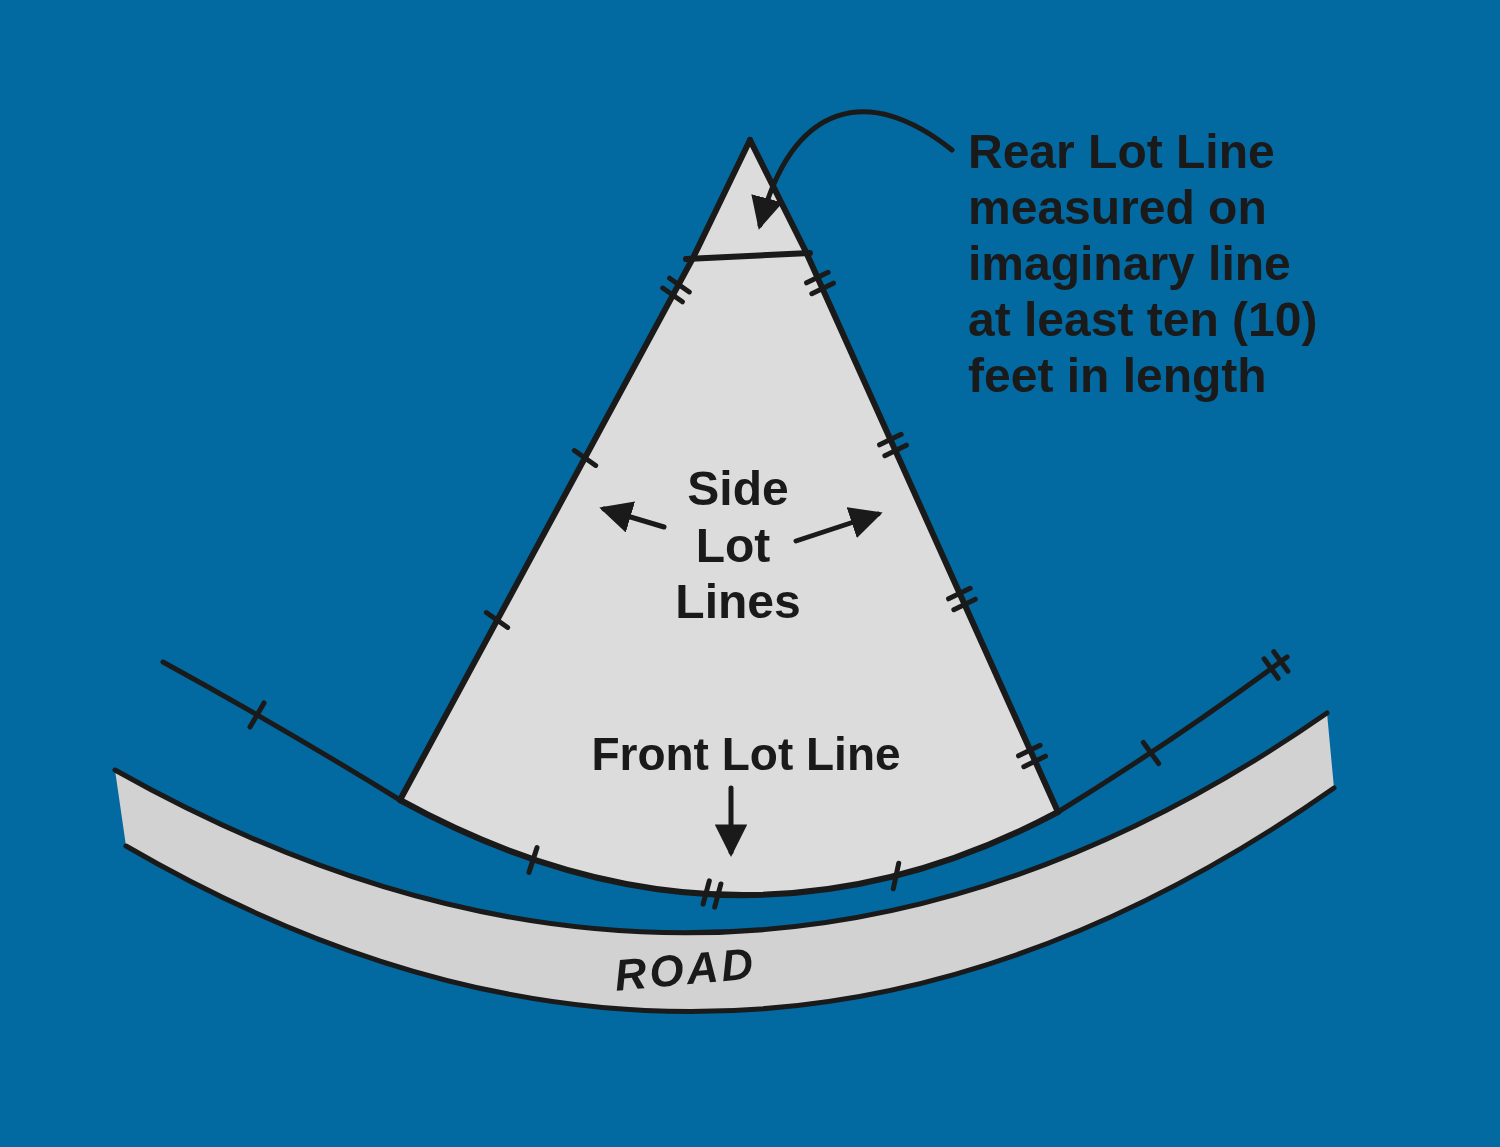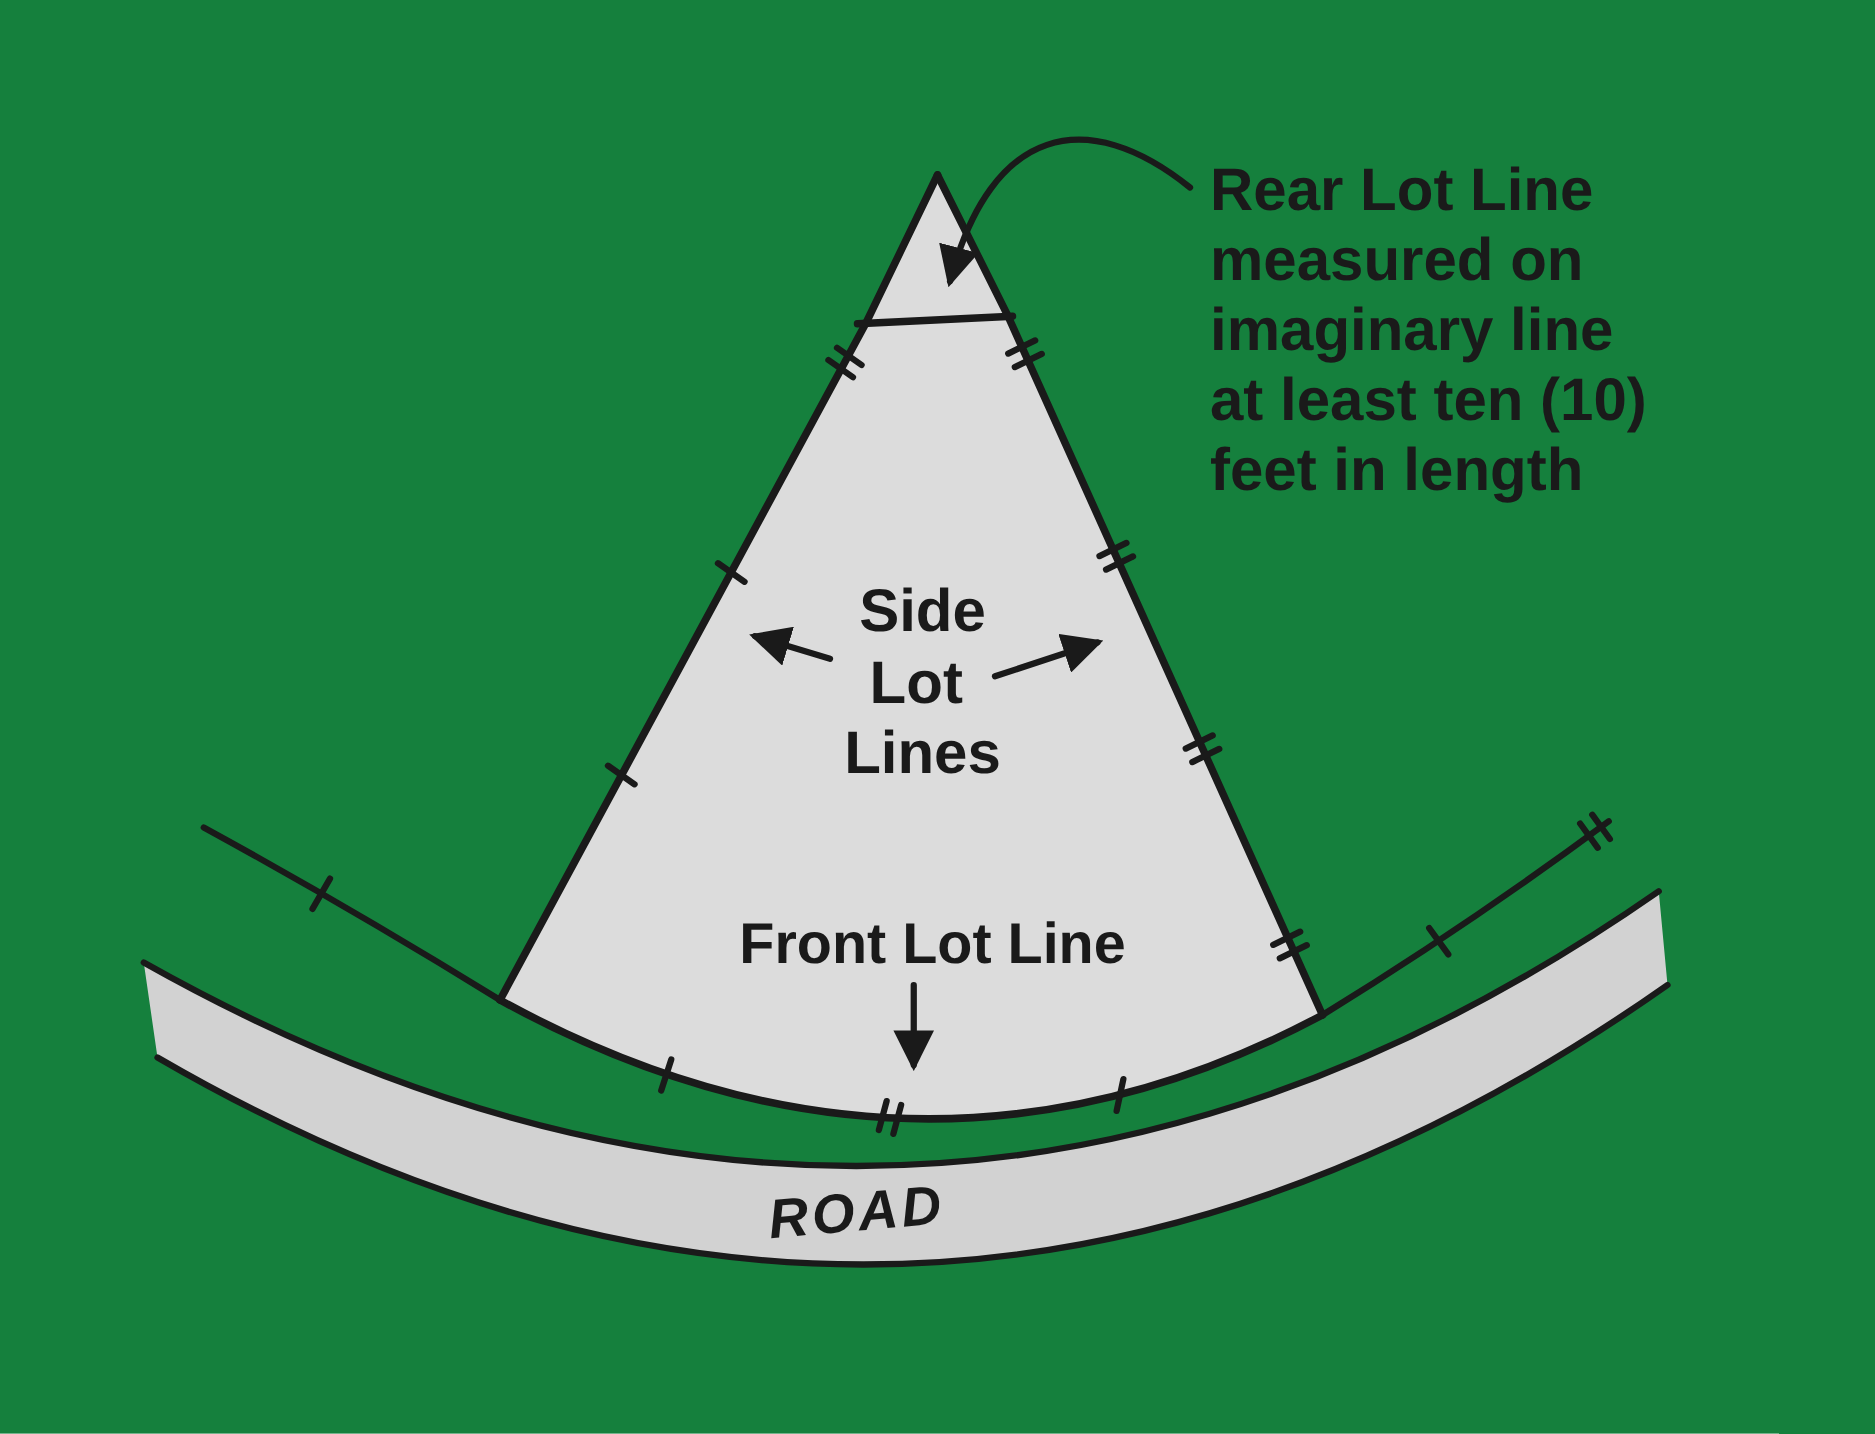--- a/index.html
+++ b/index.html
@@ -4,21 +4,21 @@
 <style>
   html, body {
     margin: 0;
     padding: 0;
     background: #ffffff;
   }
   #stage {
     position: relative;
     width: 1500px;
     height: 1147px;
-    background: #15803d;
+    background: #0369a1;
     overflow: hidden;
   }
   svg { display: block; }
   .line {
     fill: none;
     stroke: #1a1a1a;
     stroke-width: 5;
     stroke-linecap: round;
   }
   .thick { stroke-width: 6; }

